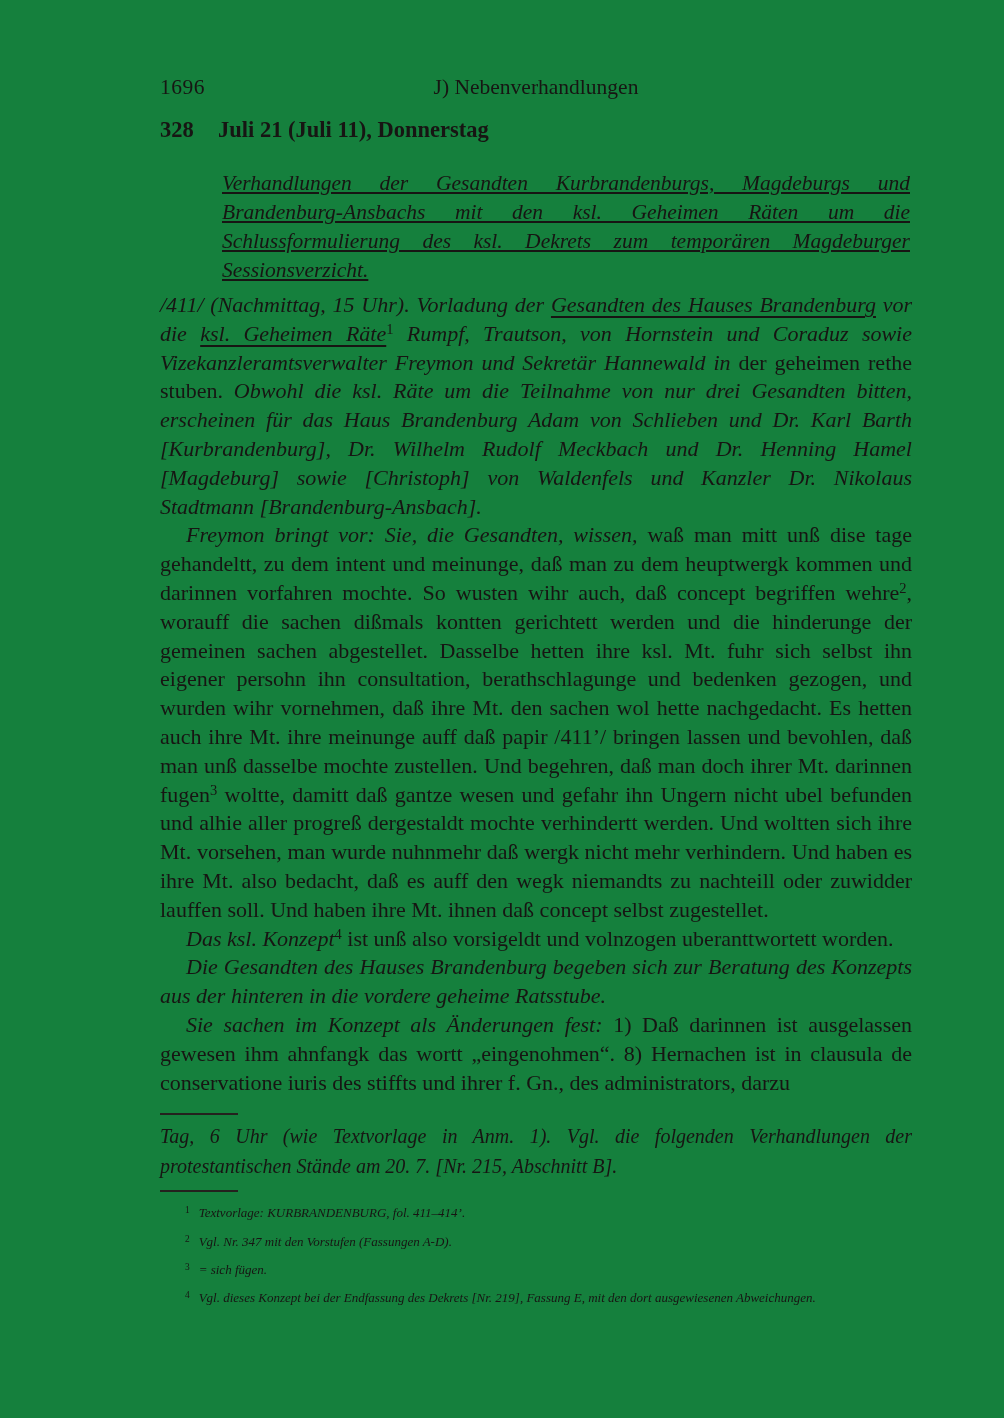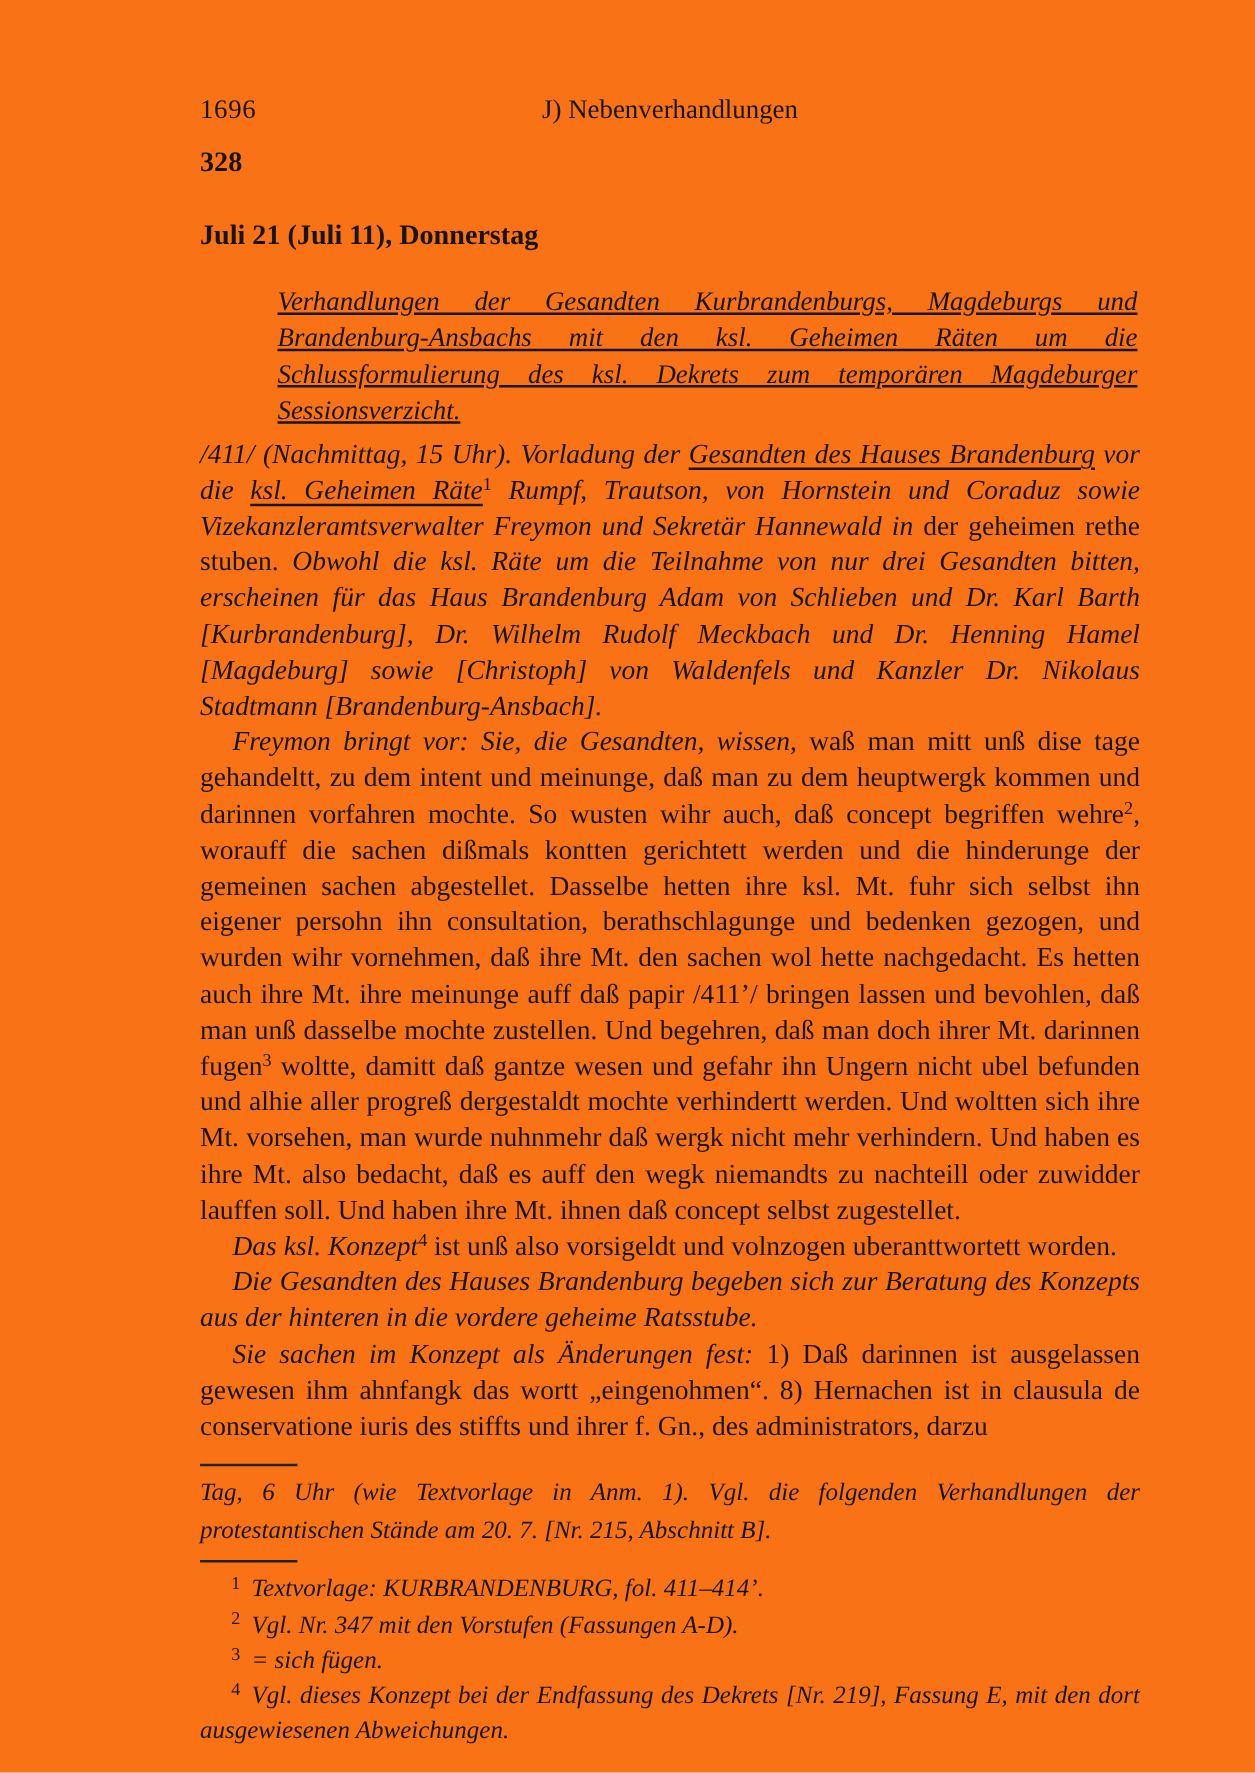--- a/index.html
+++ b/index.html
@@ -1,28 +1,28 @@
 <!DOCTYPE html>
 <html lang="de"><head>
 <meta charset="utf-8">
 <style>
   html,body{margin:0;padding:0;background:#e8e8e8;}
   .page{
     width:1004px;height:1418px;position:relative;margin:0 auto;
-    background:#f97316;color:#171513;
+    background:#15803d;color:#171513;
     font-family:"Liberation Serif","DejaVu Serif",serif;
     overflow:hidden;
   }
   .text-col{position:absolute;left:160px;top:0;width:752px;}
 
   .running-head{position:relative;margin-top:74px;font-size:21.5px;line-height:27px;}
   .running-page-number{display:inline-block;letter-spacing:0.5px;}
   .running-section-title{position:absolute;left:50%;top:0;transform:translateX(-50%);white-space:nowrap;}
 
-  .entry-heading{display:flex;margin-top:14px;font-weight:bold;font-size:22.5px;line-height:29px;flex-direction:column;}
+  .entry-heading{display:flex;margin-top:14px;font-weight:bold;font-size:22.5px;line-height:29px;}
   .entry-number{width:58px;flex:0 0 58px;}
   .entry-title{flex:1;}
 
   .entry-summary{
     margin-top:25px;margin-left:62px;width:688px;
     font-style:italic;font-size:21.5px;line-height:29px;text-align:justify;text-decoration:underline;
   }
 
   .body-text{margin-top:6px;font-size:22px;line-height:28.8px;text-align:justify;}
   .para{margin:0;padding:0;}
@@ -32,21 +32,21 @@
   .seg-iu{font-style:italic;text-decoration:underline;text-decoration-thickness:1.5px;text-underline-offset:4px;}
   sup.bodysup{font-size:0.66em;line-height:0;vertical-align:baseline;position:relative;top:-0.45em;font-style:normal;}
 
   .fn-rule{width:78px;height:0;border:none;border-top:2px solid #24211e;margin:16px 0 0 0;}
   .fn-rule.second{margin-top:9px;}
 
   .footnote-continuation{
     margin-top:7px;font-style:italic;font-size:20px;line-height:29.5px;text-align:justify;
   }
 
-  .footnotes{margin-top:7px;font-size:20px;line-height:28.2px;}
+  .footnotes{margin-top:7px;font-size:13px;line-height:28.2px;}
   .footnote{font-style:italic;text-align:justify;text-indent:25px;margin:0;}
   .footnote .fn-num{font-style:normal;font-size:0.72em;line-height:0;vertical-align:baseline;position:relative;top:-0.42em;margin-right:9px;}
 </style>
 </head>
 <body>
 
 <div class="page">
   <div class="text-col">
 
     <div class="running-head">

